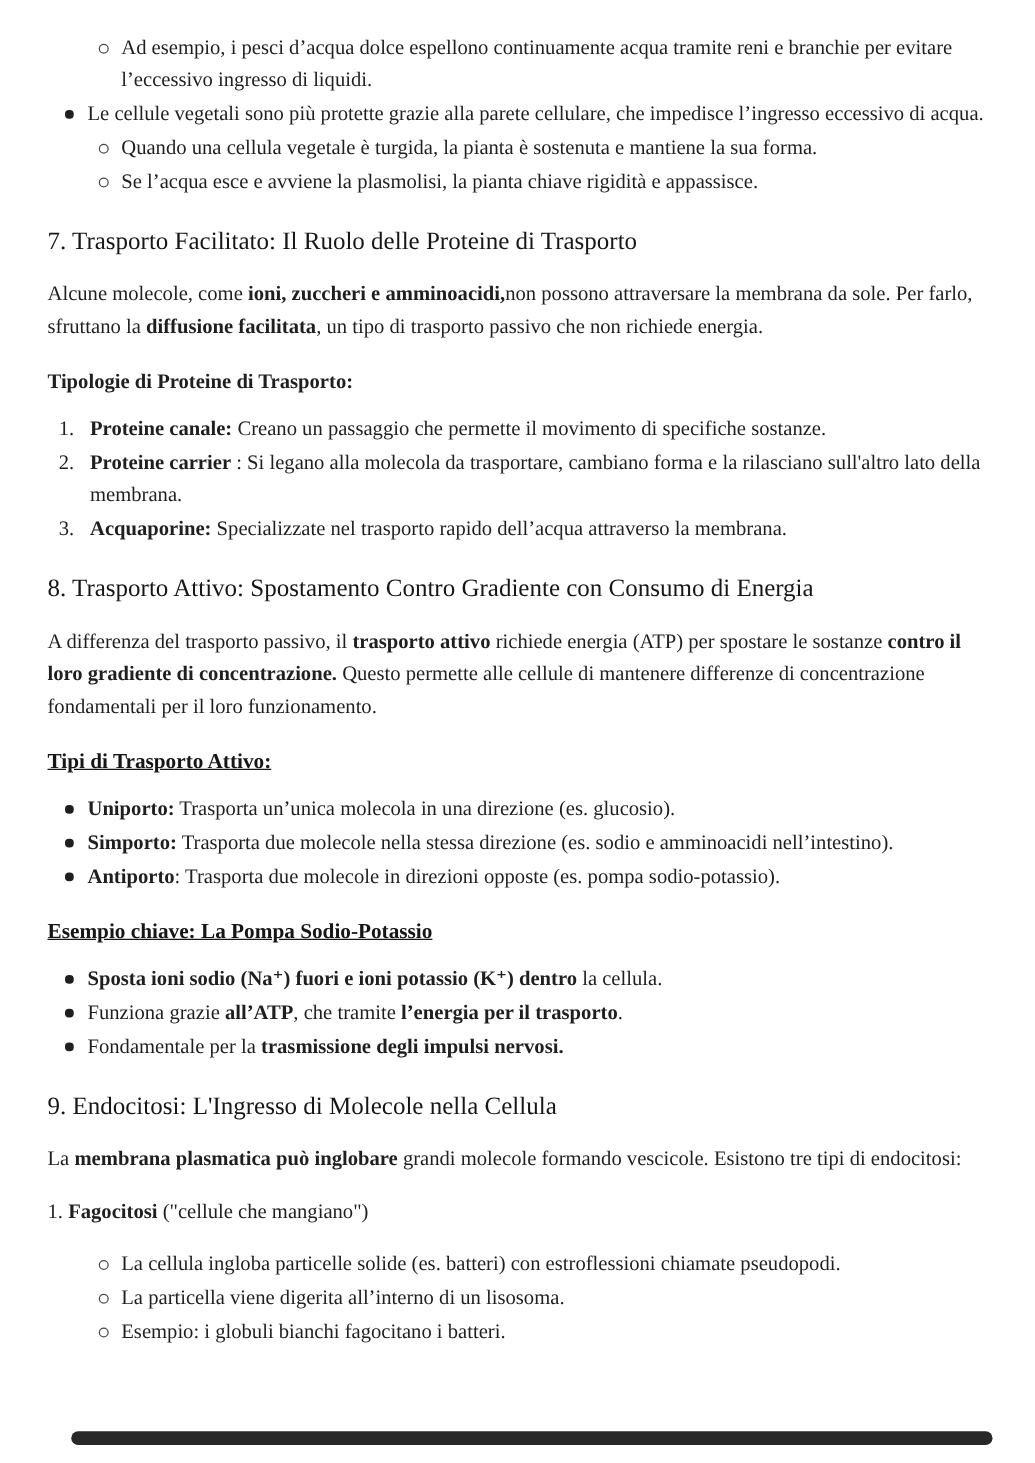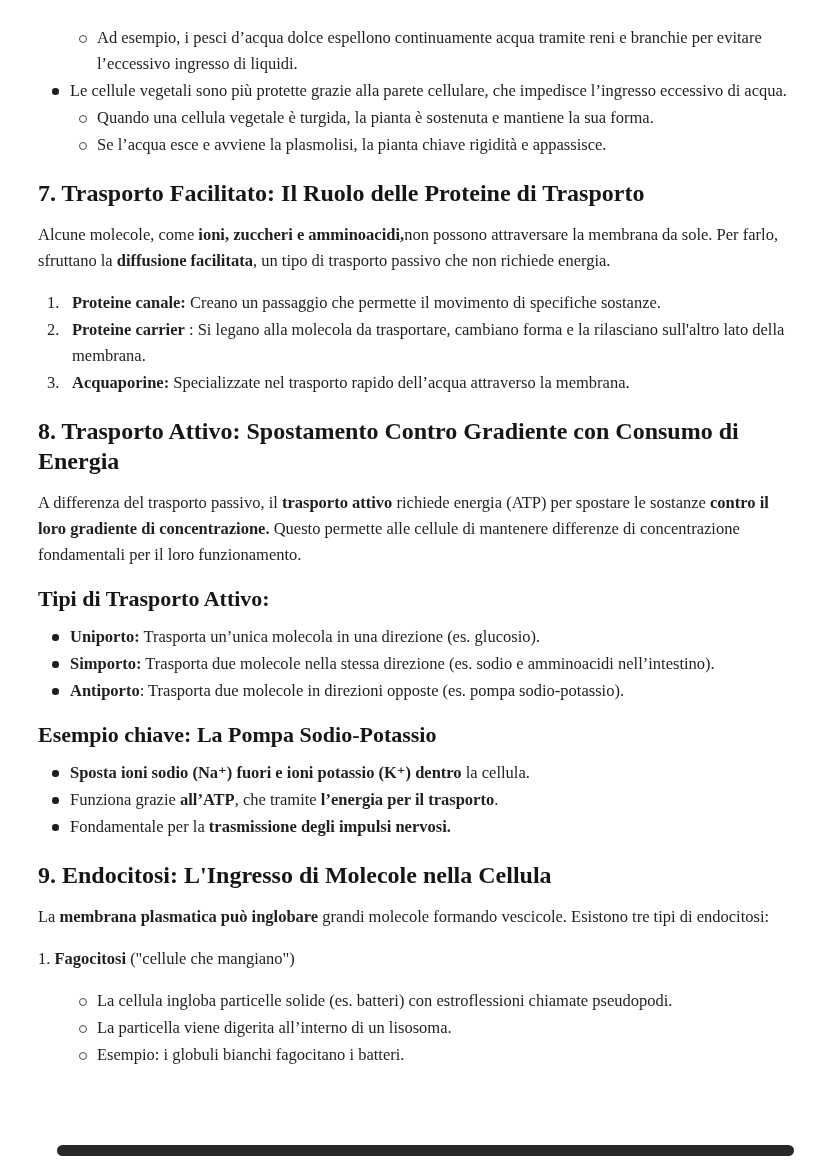--- a/index.html
+++ b/index.html
@@ -8,26 +8,26 @@
     background:#ffffff;
     color:#1f1f1f;
     font-family:"Liberation Serif","DejaVu Serif",serif;
     font-size:16.5px;
     line-height:26px;
     position:relative;
     overflow:hidden;
   }
   .page { padding:24px 38px 0 38px; }
   h2 {
-    font-size:24px; line-height:30px; font-weight:bold;
+    font-size:20px; line-height:30px; font-weight:normal;
     margin:20px 0 14px 0; color:#161616;
   }
   h3 {
-    font-size:22px; line-height:26px; font-weight:bold;
-    margin:18px 0 12px 0; color:#161616;
+    font-size:17px; line-height:26px; font-weight:bold;
+    margin:18px 0 12px 0; color:#161616;text-decoration:underline;
   }
   p { margin:14px 0 16px 0; }
   .subhead { font-weight:bold; margin:18px 0 12px 0; }
   .b { font-weight:bold; }
   ul,ol { list-style:none; margin:0 0 16px 0; padding:0; }
   li { display:flex; margin:1px 0; }
   
   .m1 { flex:0 0 32px; box-sizing:border-box; padding-left:14px; }
   .dot { display:block; width:6.5px; height:6.5px; border-radius:50%; background:#1f1f1f; margin-top:10px; }
   
@@ -70,20 +70,21 @@
       <span class="m2">
           <span class="ring"></span>
         </span>
       <div class="txt">Se l’acqua esce e avviene la plasmolisi, la pianta chiave rigidità e appassisce.</div>
     </li>
   </ul>
 
   <h2>7. Trasporto Facilitato: Il Ruolo delle Proteine di Trasporto</h2>
   <p><span>Alcune molecole, come </span><span class="b">ioni, zuccheri e amminoacidi,</span><span>non possono attraversare la membrana da sole. Per farlo, sfruttano la </span><span class="b">diffusione facilitata</span><span>, un tipo di trasporto passivo che non richiede energia.</span></p>
 
+  <p class="subhead">Tipologie di Proteine di Trasporto:</p>
 
   <ol>
     <li>
       <span class="mn">1.</span>
       <div class="txt"><span class="b">Proteine canale:</span><span> Creano un passaggio che permette il movimento di specifiche sostanze.</span></div>
     </li>
     <li>
       <span class="mn">2.</span>
       <div class="txt"><span class="b">Proteine carrier</span><span> : Si legano alla molecola da trasportare, cambiano forma e la rilasciano sull'altro lato della membrana.</span></div>
     </li>

